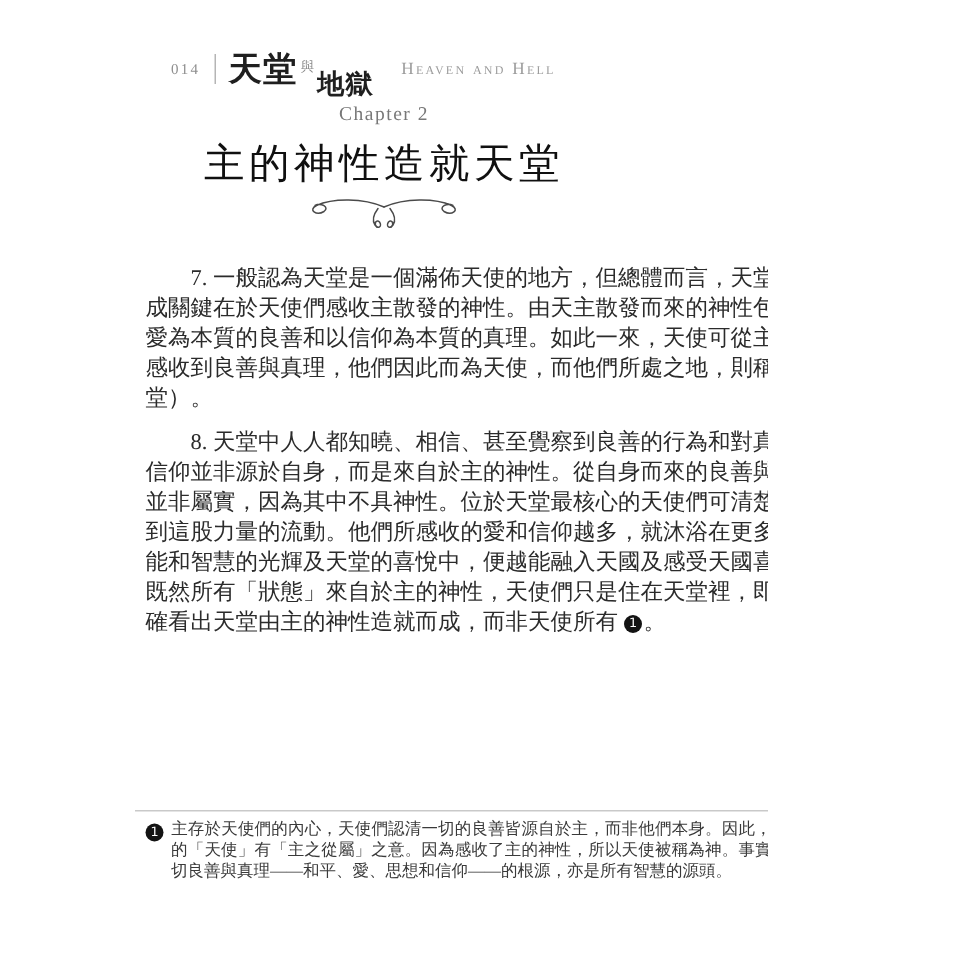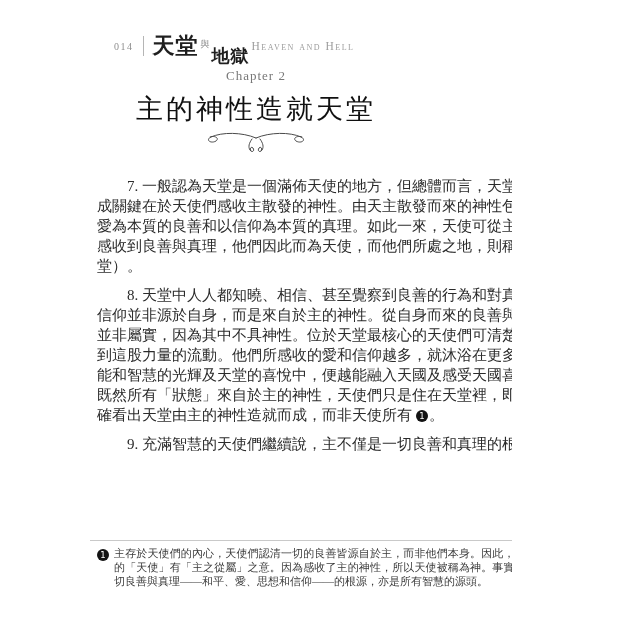--- a/index.html
+++ b/index.html
@@ -13,21 +13,21 @@
   
   .running-header{
     position:absolute;top:26px;left:114px;
     display:flex;align-items:center;white-space:nowrap;
   }
   .page-number{font-size:10px;color:#8f8f8f;letter-spacing:1.5px;}
   .header-vbar{width:1px;height:20px;background:#b5b5b5;margin:0 9px;}
   .book-title-zh{font-size:22px;font-weight:bold;color:#1f1f1f;letter-spacing:1px;}
   .book-title-conn{font-size:9px;color:#8a8a8a;margin:0 2px;position:relative;top:-2px;}
   .book-title-zh2{font-size:18px;font-weight:bold;color:#1f1f1f;letter-spacing:1px;position:relative;top:2px;margin-top:16px;}
-  .book-title-en{font-size:11.5px;color:#9c9c9c;margin-left:2px;font-variant:small-caps;letter-spacing:1.5px;}
+  .book-title-en{font-size:11.5px;color:#9c9c9c;margin-left:18px;font-variant:small-caps;letter-spacing:1.5px;}
   
   .chapter-head{position:absolute;top:68px;left:0;right:0;text-align:center;}
   .chapter-label{font-size:13px;color:#787878;letter-spacing:1px;}
   .chapter-title{font-size:27px;font-weight:normal;color:#101010;letter-spacing:3px;margin:7px 0 0 0;}
   .flourish{margin-top:3px;}
   
   .body-text{
     position:absolute;top:176px;left:97px;width:450px;
     font-size:15px;line-height:20px;color:#2b2b2b;
     text-align:justify;
@@ -84,21 +84,20 @@
           <path d="M56,9 C53,13 52,17 54,20 C56,23 59,21 57,18 C55,16 53,19 55,21"></path>
           <path d="M64,9 C67,13 68,17 66,20 C64,23 61,21 63,18 C65,16 67,19 65,21"></path>
         </g>
       </svg>
     </div>
   </div>
 
   <div class="body-text">
     <p><span>7. 一般認為天堂是一個滿佈天使的地方，但總體而言，天堂的形成關鍵在於天使們感收主散發的神性。由天主散發而來的神性包括以愛為本質的良善和以信仰為本質的真理。如此一來，天使可從主耶穌感收到良善與真理，他們因此而為天使，而他們所處之地，則稱為天堂）。</span></p>
     <p><span>8. 天堂中人人都知曉、相信、甚至覺察到良善的行為和對真理的信仰並非源於自身，而是來自於主的神性。從自身而來的良善與真諦並非屬實，因為其中不具神性。位於天堂最核心的天使們可清楚感應到這股力量的流動。他們所感收的愛和信仰越多，就沐浴在更多的智能和智慧的光輝及天堂的喜悅中，便越能融入天國及感受天國喜樂。既然所有「狀態」來自於主的神性，天使們只是住在天堂裡，即可明確看出天堂由主的神性造就而成，而非天使所有</span><span class="fn-ref">1</span><span>。</span></p>
-    <p><span>9. 充滿智慧的天使們繼續說，主不僅是一切良善和真理的根</span></p>
   </div>
 
   <div class="footnote-divider"></div>
 
   <div class="footnote">
     <span class="fn-marker">1</span><span>主存於天使們的內心，天使們認清一切的良善皆源自於主，而非他們本身。因此，《聖經》中的「天使」有「主之從屬」之意。因為感收了主的神性，所以天使被稱為神。事實上，主是一切良善與真理——和平、愛、思想和信仰——的根源，亦是所有智慧的源頭。</span>
   </div>
 
 </div>
 

